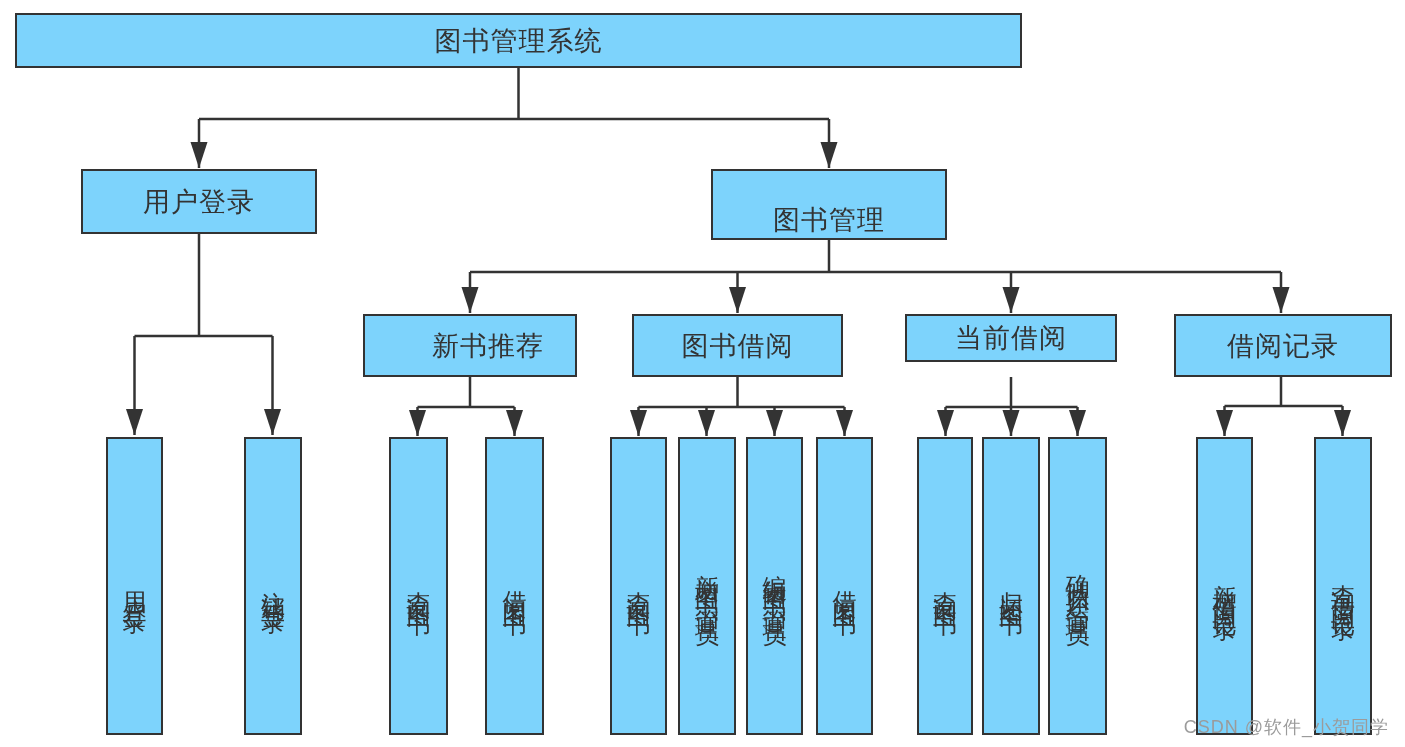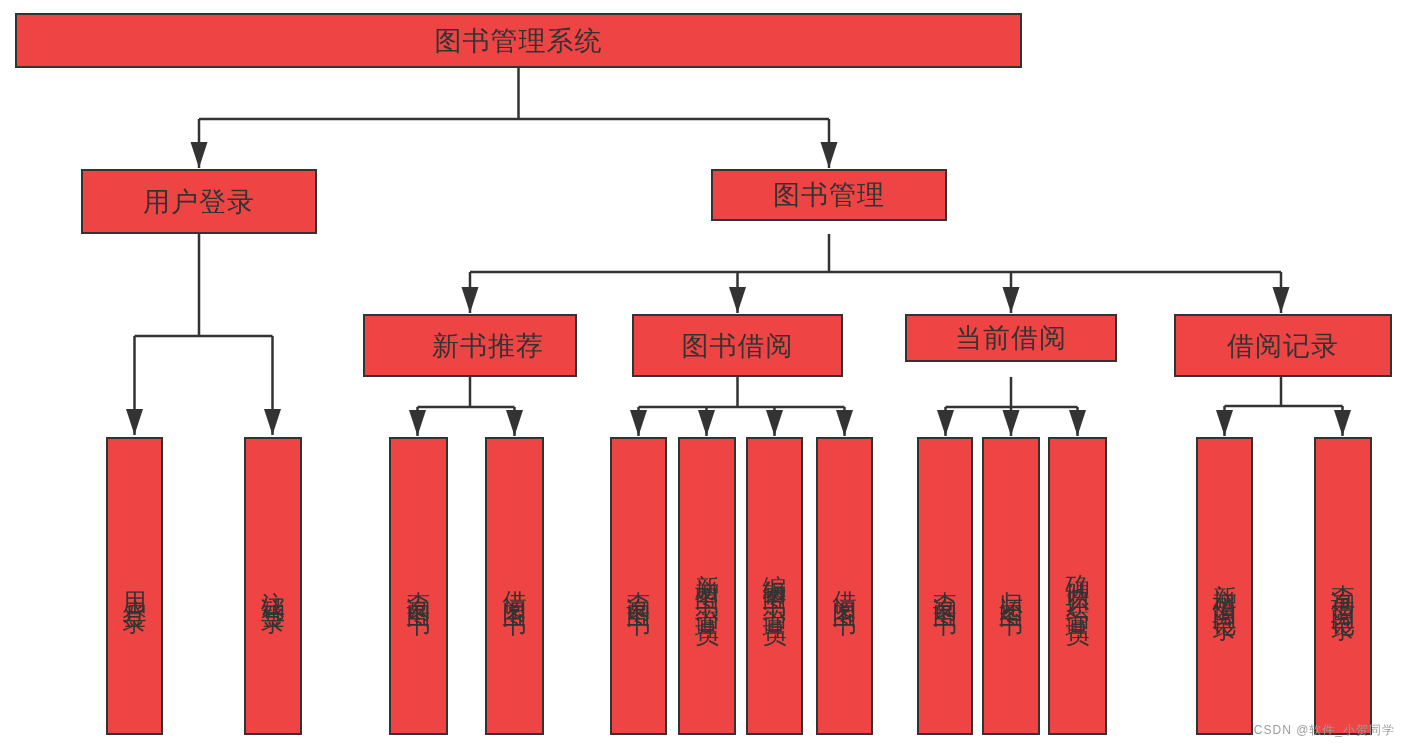--- a/index.html
+++ b/index.html
@@ -10,55 +10,55 @@
   body{
     width:1405px;height:747px;position:relative;overflow:hidden;
     background:var(--background);
     font-family:"Liberation Sans","DejaVu Sans",sans-serif;
   }
   #edges{position:absolute;left:0;top:0;width:1405px;height:747px;}
   .ln{stroke:var(--line);stroke-width:2.5;fill:none;}
   .ar{marker-end:url(#ah);}
   .node{
     position:absolute;box-sizing:border-box;
-    border:2.5px solid var(--box-border);background:#ef4444;
+    border:2.5px solid var(--box-border);background:#7dd3fc;
     display:flex;align-items:center;justify-content:center;
     color:var(--text);
   }
   .node.h span{font-size:27px;letter-spacing:1px;white-space:nowrap;}
   .node.v span{
     writing-mode:vertical-rl;text-orientation:mixed;
     font-size:24px;letter-spacing:7px;line-height:1;white-space:nowrap;
   }
   .lv3 span{font-size:26px;}
   
   #n-root{left:15px;top:13px;width:1007px;height:55px;}
   #n-user-login{left:81px;top:169px;width:236px;height:65px;}
-  #n-book-mgmt{left:711px;top:169px;width:236px;height:52px;}
+  #n-book-mgmt{left:711px;top:169px;width:236px;height:71px;align-items:flex-end;}
   #n-new-books{left:363px;top:314px;width:214px;height:63px;padding-left:36px;}
   #n-book-borrow{left:632px;top:314px;width:211px;height:63px;}
   #n-current-borrow{left:905px;top:314px;width:212px;height:48px;}
   #n-borrow-records{left:1174px;top:314px;width:218px;height:63px;}
   .leaf{top:437px;height:298px;}
   #n-leaf-user-login{left:106px;width:57px;}
   #n-leaf-logout{left:244px;width:58px;}
   #n-leaf-nb-query{left:389px;width:59px;}
   #n-leaf-nb-borrow{left:485px;width:59px;}
   #n-leaf-bb-query{left:610px;width:57px;}
   #n-leaf-bb-add{left:678px;width:58px;}
   #n-leaf-bb-edit{left:746px;width:57px;}
   #n-leaf-bb-borrow{left:816px;width:57px;}
   #n-leaf-cb-query{left:917px;width:56px;}
   #n-leaf-cb-return{left:982px;width:58px;}
   #n-leaf-cb-confirm{left:1048px;width:59px;}
   #n-leaf-br-add{left:1196px;width:57px;}
   #n-leaf-br-query{left:1314px;width:58px;}
   .watermark{
-    position:absolute;right:10px;bottom:8px;
-    color:var(--watermark);font-size:12px;letter-spacing:1px;white-space:nowrap;
+    position:absolute;right:16px;bottom:8px;
+    color:var(--watermark);font-size:18px;letter-spacing:1px;white-space:nowrap;
   }
 </style>
 </head>
 <body>
 
 <svg id="edges" viewBox="0 0 1405 747" xmlns="http://www.w3.org/2000/svg">
   <defs>
     <marker id="ah" markerUnits="userSpaceOnUse" markerWidth="28" markerHeight="19" viewBox="0 0 28 19" refX="27" refY="9.5" orient="auto">
       <path d="M1,1 L27,9.5 L1,18 Z" style="fill:var(--line);"></path>
     </marker>

